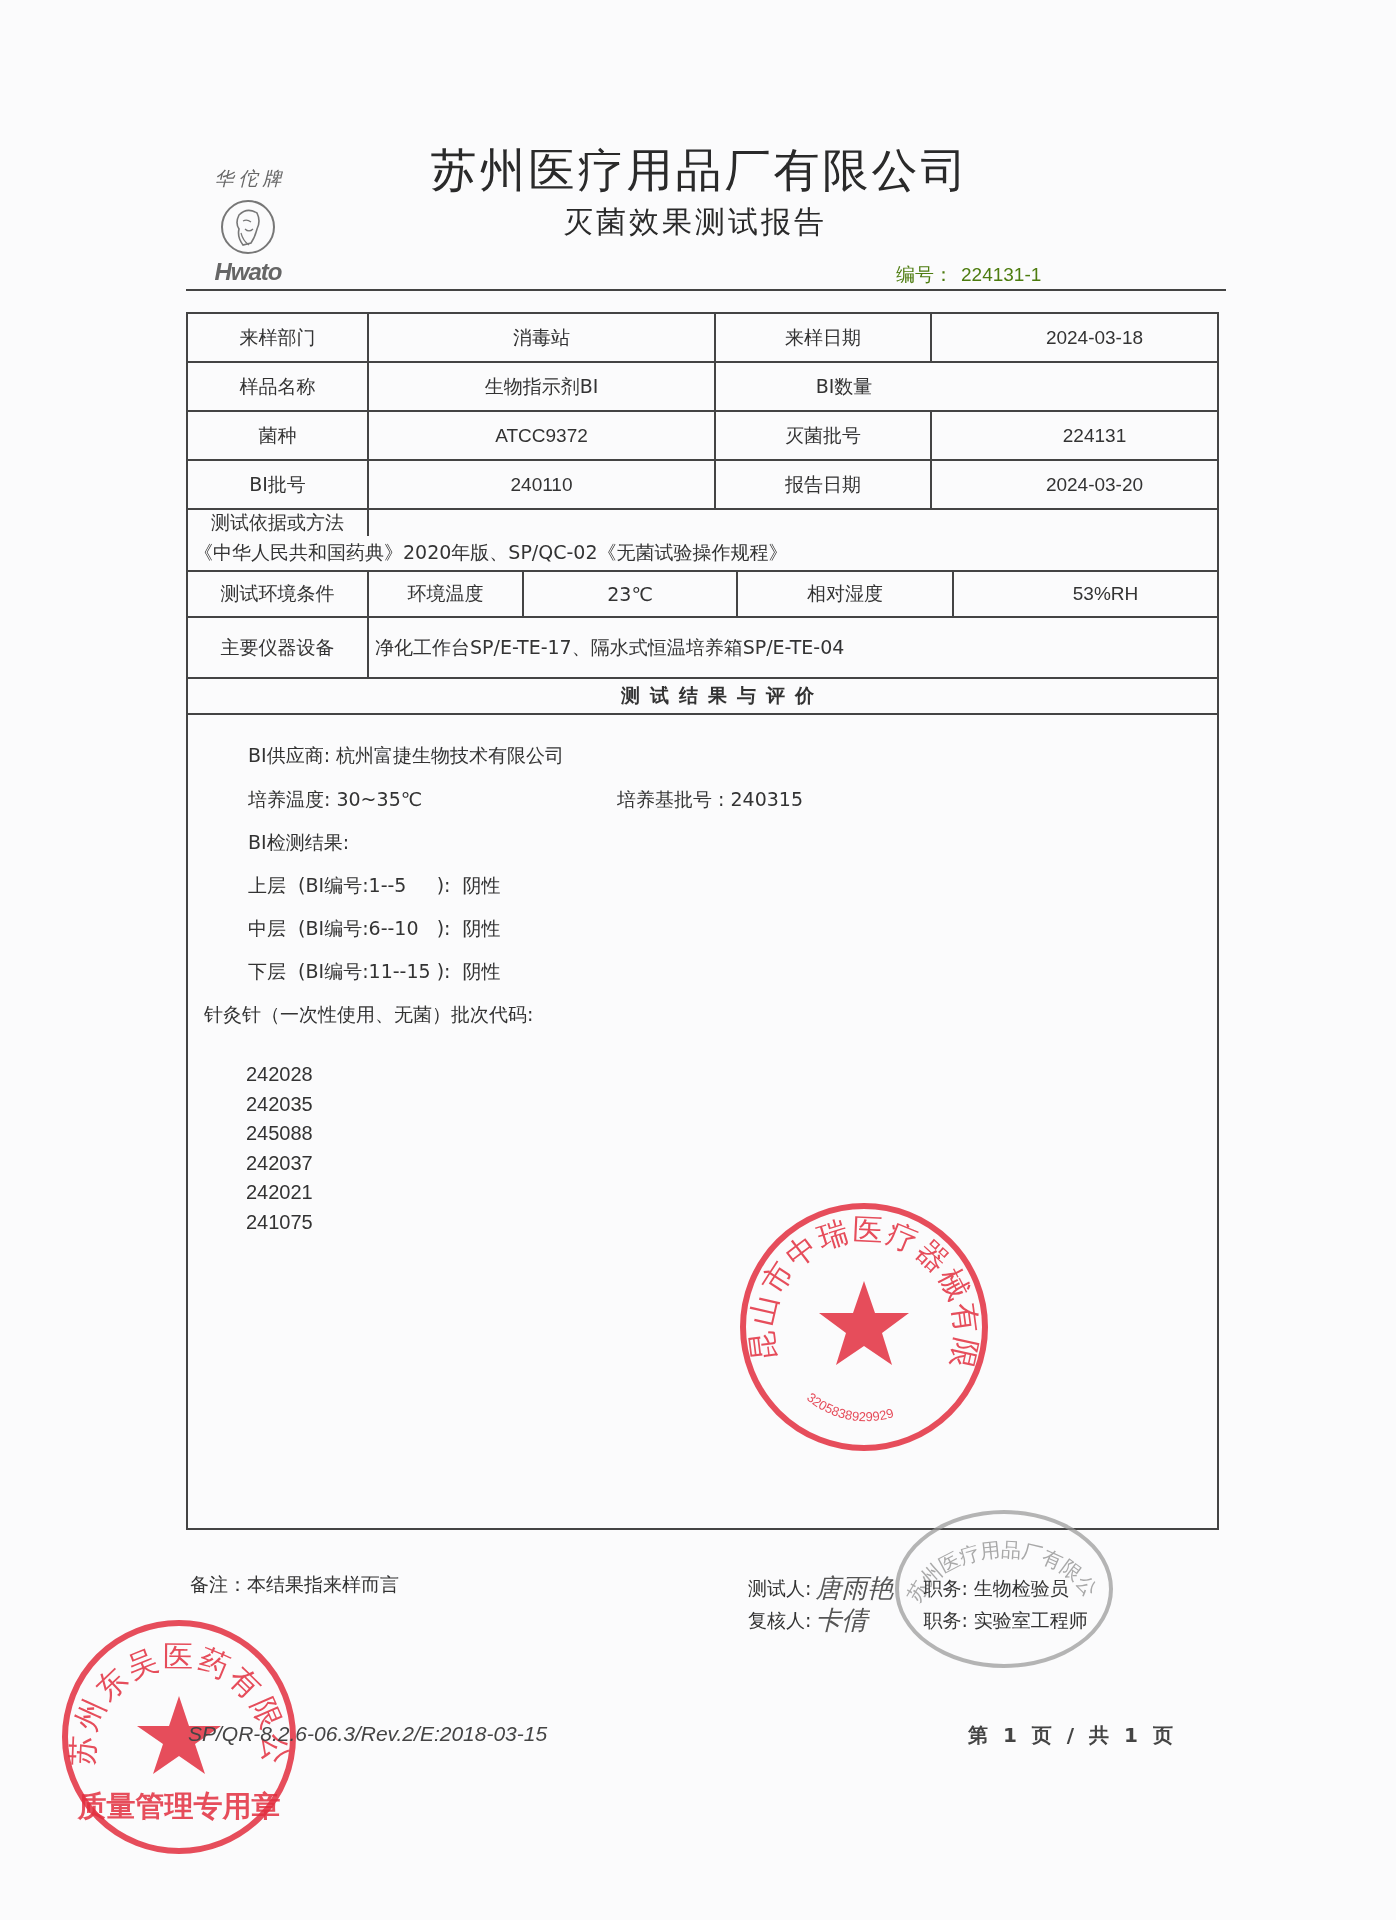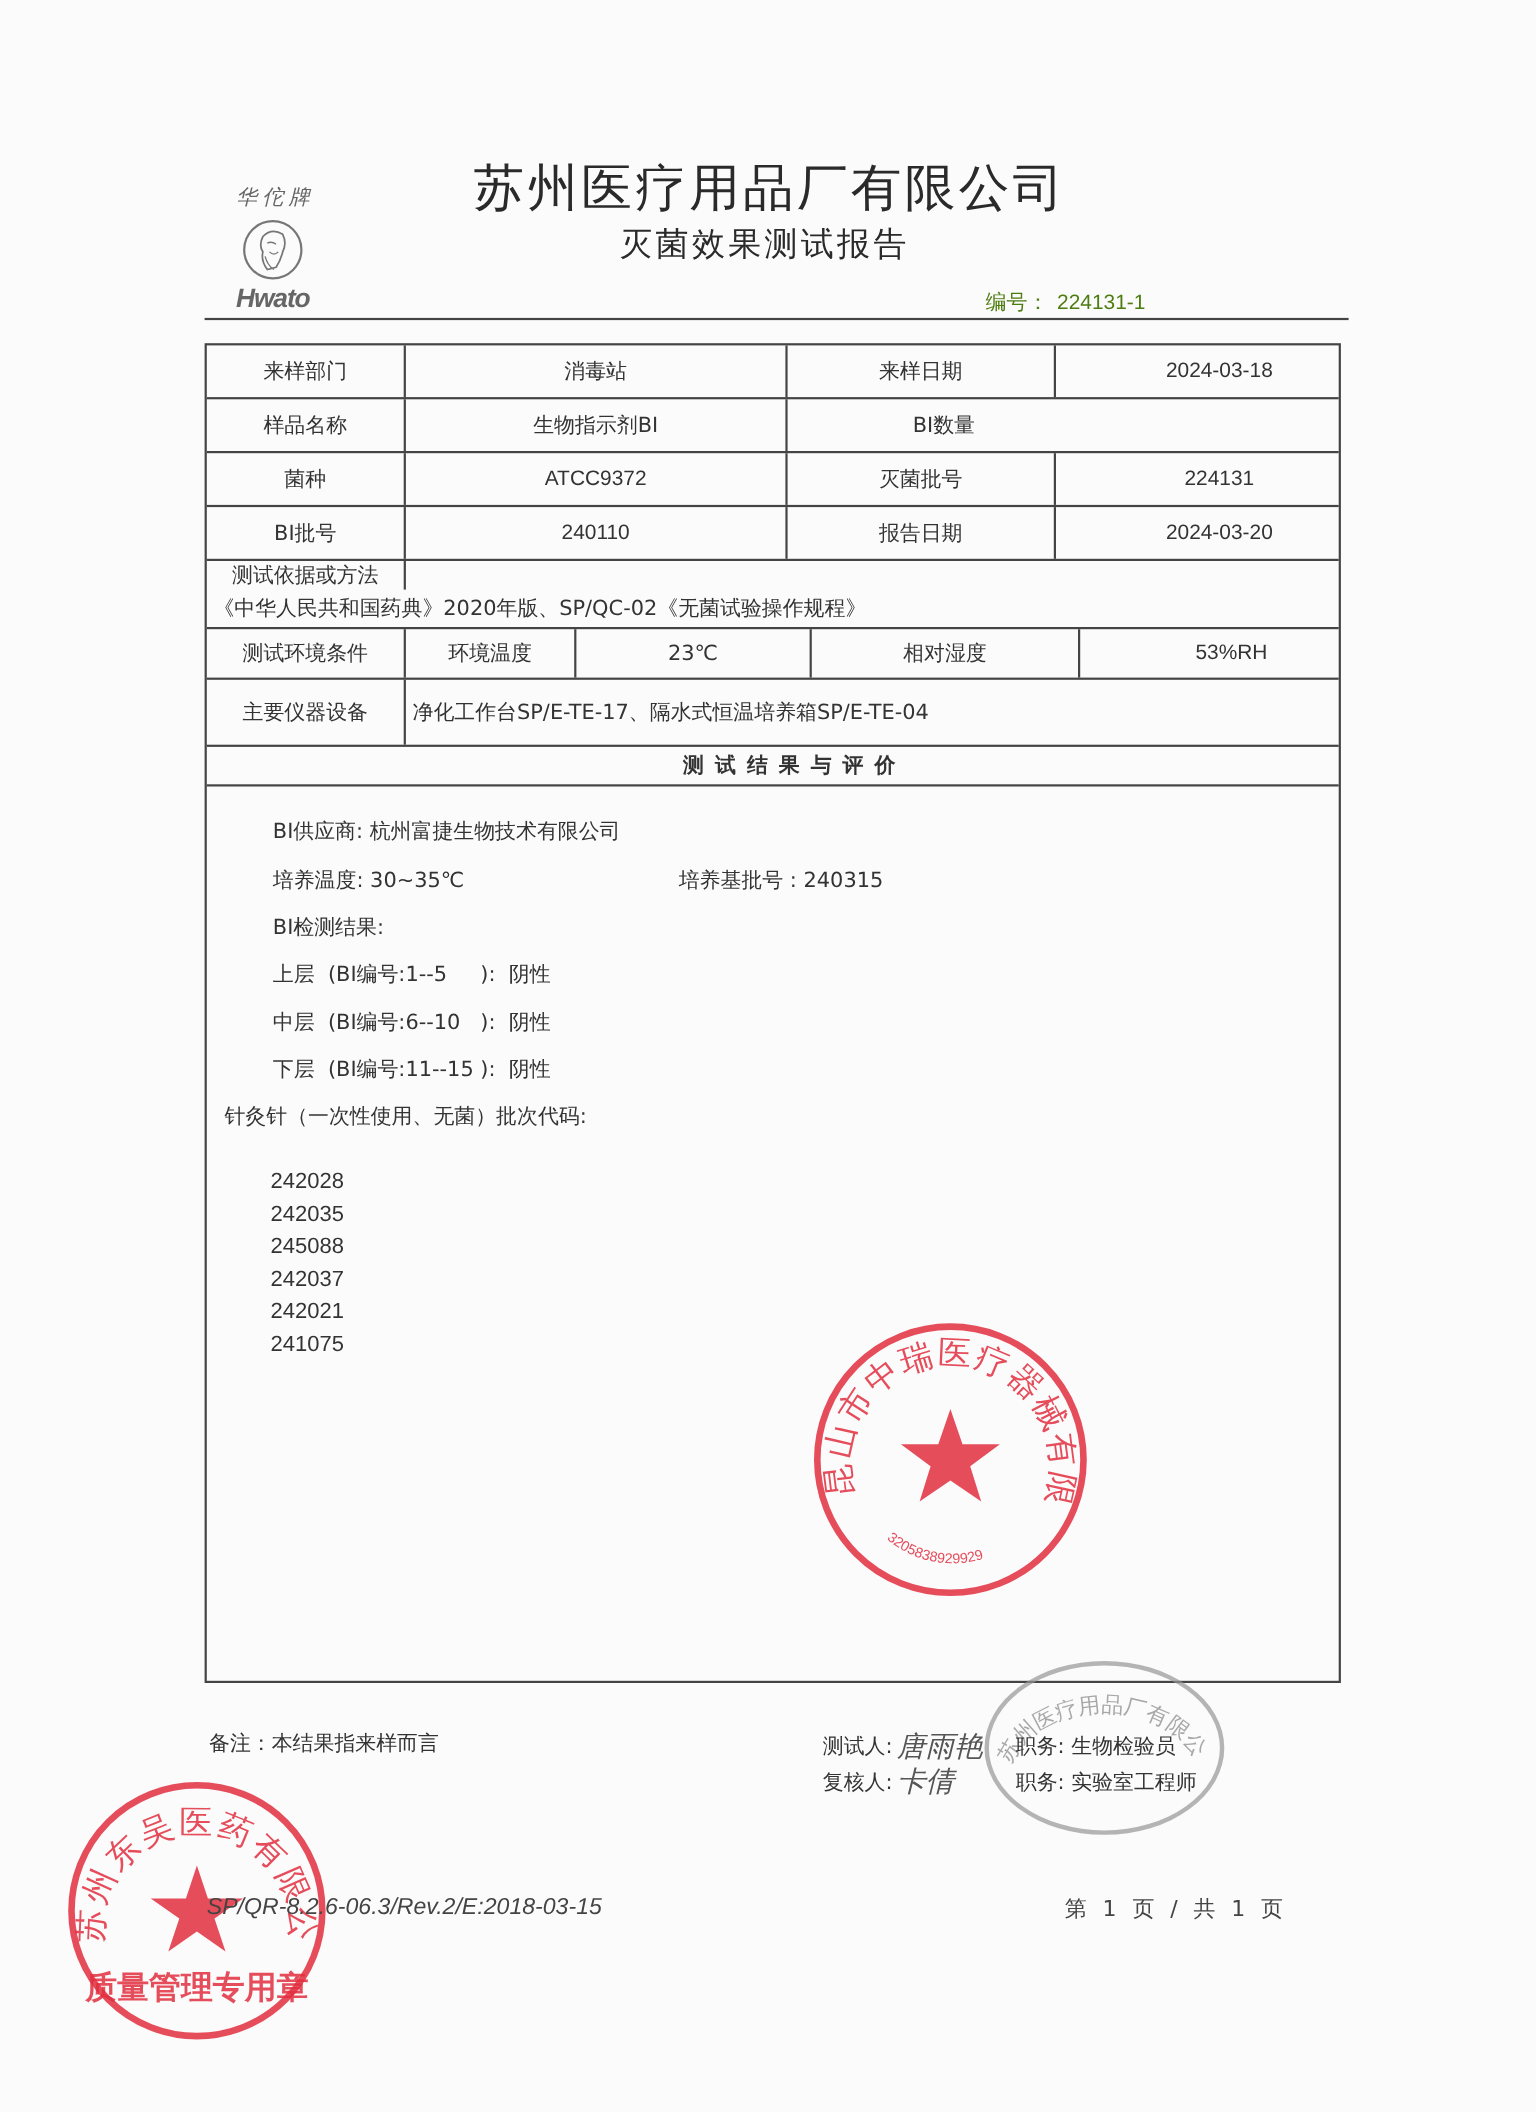--- a/index.html
+++ b/index.html
@@ -20,36 +20,36 @@
   .subtitle { left: 500px; top: 202px; width: 390px; text-align: center; font-size: 30px; letter-spacing: 3px; color: #2a2a2a; }
   .docno { left: 896px; top: 262px; font-size: 19px; color: #4d7c0f; }
   .docno .num { margin-left: 8px; font-family: "Liberation Sans", sans-serif; font-size: 19px; }
   .rule { left: 186px; top: 289px; width: 1040px; height: 0; border-top: 2px solid #444; }
   
   .tbl { left: 186px; top: 312px; width: 1033px; border: 2px solid #444; box-sizing: border-box; }
   .row { display: flex; border-bottom: 2px solid #444; box-sizing: border-box; }
   .cell { display: flex; align-items: center; justify-content: center; border-right: 2px solid #444; box-sizing: border-box; font-size: 19px; color: #333; white-space: nowrap; }
   .cell:last-child { border-right: none; padding-left: 40px; }
   .cell.left { justify-content: flex-start; padding-left: 6px; }
-  .c1 { width: 181px; } .c2 { width: 347px; } .c3 { width: 244px; } .c4 { flex: 1; }
+  .c1 { width: 181px; } .c2 { width: 347px; } .c3 { width: 216px; } .c4 { flex: 1; }
   .c2a { width: 155px; } .c2b { width: 214px; }
   .h48 { height: 49px; } .h62 { height: 62px; flex-direction: column; } .h46 { height: 46px; } .h60 { height: 61px; } .h36 { height: 36px; }
   .sec-head { justify-content: center; font-weight: bold; letter-spacing: 10px; font-size: 19px; width: 100%; border-right: none; }
   .results { height: 813px; position: relative; }
   .rl { position: absolute; font-size: 19px; color: #333; white-space: nowrap; }
   .num-font { font-family: "Liberation Sans", sans-serif; }
   .codes { position: absolute; left: 58px; top: 345px; font-family: "Liberation Sans", sans-serif; font-size: 20px; line-height: 29.5px; color: #333; }
   
   .remark { left: 190px; top: 1572px; font-size: 19px; }
   .sign-block { left: 748px; top: 1572px; font-size: 19px; line-height: 32px; }
   .sign-block .line { display: flex; }
   .sign-block .sig { display: inline-block; width: 100px; font-family: "DejaVu Serif", serif; font-style: italic; color: #555; font-size: 26px; margin: 0 4px; }
   .sign-block .duty { margin-left: 4px; }
   .docref { left: 188px; top: 1722px; font-family: "Liberation Sans", sans-serif; font-style: italic; font-size: 21px; color: #444; }
-  .pageno { left: 968px; top: 1722px; font-size: 20px; color: #444; letter-spacing: 4px; }
+  .pageno { left: 968px; top: 1722px; font-size: 20px; color: #444; letter-spacing: 4px; font-weight: bold; }
   
   .stamp { position: absolute; border-radius: 50%; pointer-events: none; }
   .stamp-red { border: 6px solid rgba(226,46,62,0.85); }
   .stamp-gray { border: 4px solid rgba(150,150,150,0.7); }
 </style>
 </head>
 <body>
 
 <div class="abs logo">
   <div class="brand-cn">华佗牌</div>

